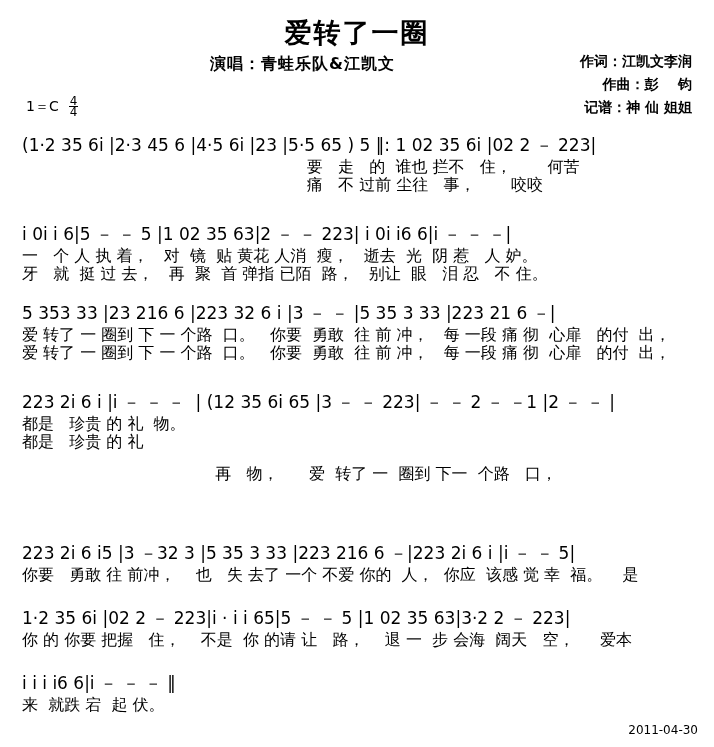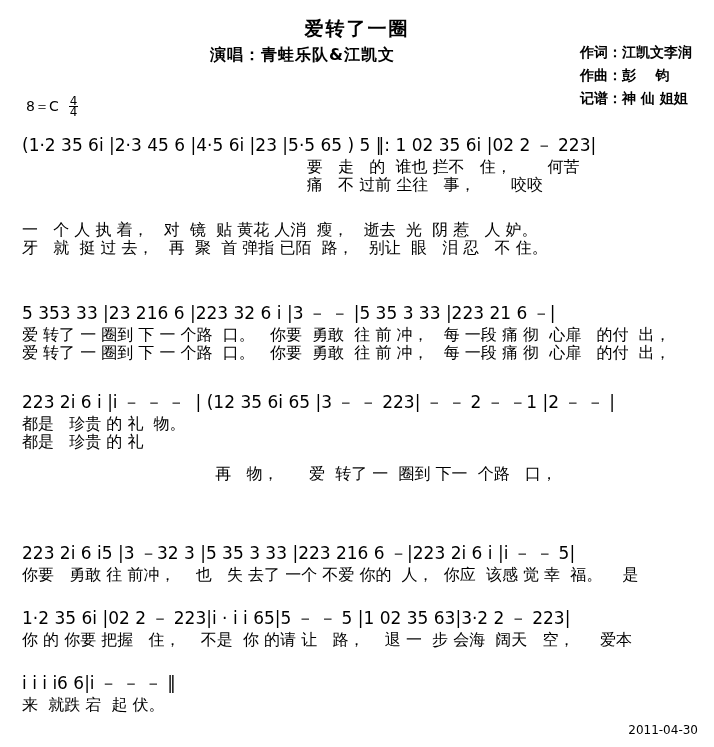--- a/index.html
+++ b/index.html
@@ -19,21 +19,21 @@
     position: relative;
     width: 714px;
     height: 747px;
   }
 
   
   .title {
     text-align: center;
     font-family: "DejaVu Sans", "Liberation Sans", sans-serif;
     font-weight: bold;
-    font-size: 19px;
+    font-size: 27px;
     letter-spacing: 2px;
     padding-top: 18px;
     line-height: 1.1;
   }
   .credits {
     position: relative;
     height: 74px;
     margin-top: 6px;
   }
   .singer {
@@ -49,21 +49,21 @@
   .credit-right {
     position: absolute;
     right: 22px;
     top: -4px;
     font-family: "DejaVu Sans", "Liberation Sans", sans-serif;
     font-size: 14px;
     font-weight: bold;
     line-height: 23px;
     text-align: left;
   }
-  .credit-right div { white-space: pre; }
+  .credit-right div { white-space: pre; text-align: right; }
 
   .keysig {
     position: absolute;
     left: 26px;
     top: 96px;
     font-family: "DejaVu Sans", "Liberation Sans", sans-serif;
     font-size: 14px;
   }
   .keysig .frac {
     display: inline-block;
@@ -121,30 +121,31 @@
       <span class="lbl">演唱：</span><span>青蛙乐队&amp;江凯文</span>
     </div>
     <div class="credit-right">
       <div>作词：江凯文李润</div>
       <div>作曲：彭    钧</div>
       <div>记谱：神 仙 姐姐</div>
     </div>
   </div>
 
   <div class="keysig">
-    <span>8＝C</span><span class="frac"><span class="num">4</span><span class="den">4</span></span>
+    <span>1＝C</span><span class="frac"><span class="num">4</span><span class="den">4</span></span>
   </div>
 
   <div class="system" style="top:132px;">
     <div class="notes">(1·2 35 6i |2·3 45 6 |4·5 6i |23 |5·5 65 ) 5 ‖: 1 02 35 6i |02 2 － 223|</div>
     <div class="lyrics">                                                        要   走   的  谁也 拦不   住，       何苦</div>
     <div class="lyrics">                                                        痛   不 过前 尘往   事，       咬咬</div>
   </div>
 
   <div class="system" style="top:221px;">
+    <div class="notes">i 0i i 6|5 － － 5 |1 02 35 63|2 － － 223| i 0i i6 6|i － － －|</div>
     <div class="lyrics">一   个 人 执 着，   对  镜  贴 黄花 人消  瘦，   逝去  光  阴 惹   人 妒。</div>
     <div class="lyrics">牙   就  挺 过 去，   再  聚  首 弹指 已陌  路，   别让  眼   泪 忍   不 住。</div>
   </div>
 
   <div class="system" style="top:300px;">
     <div class="notes">5 353 33 |23 216 6 |223 32 6 i |3 － － |5 35 3 33 |223 21 6 －|</div>
     <div class="lyrics">爱 转了 一 圈到 下 一 个路  口。   你要  勇敢  往 前 冲，   每 一段 痛 彻  心扉   的付  出，</div>
     <div class="lyrics">爱 转了 一 圈到 下 一 个路  口。   你要  勇敢  往 前 冲，   每 一段 痛 彻  心扉   的付  出，</div>
   </div>
 

